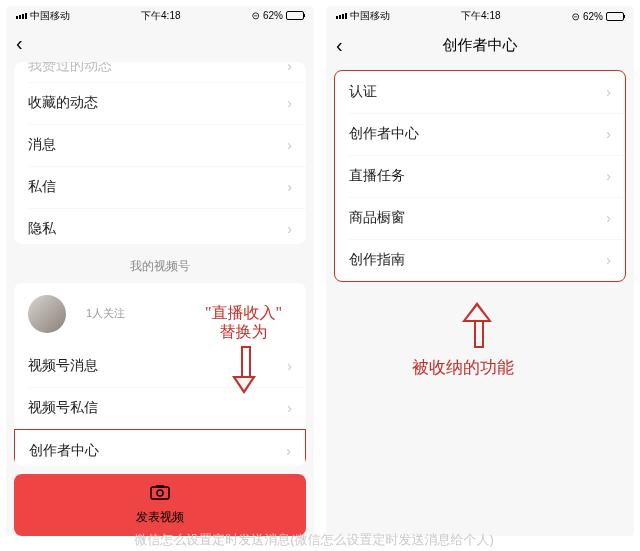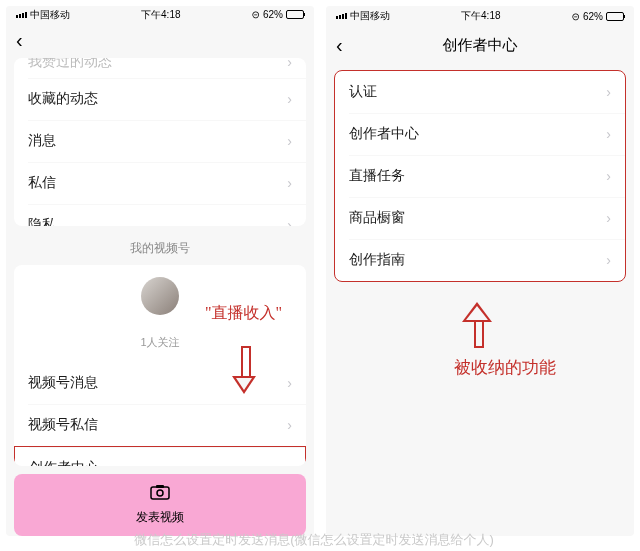--- a/index.html
+++ b/index.html
@@ -16,25 +16,25 @@
 .batt-fill { background:#000; height:100%; width:62%; }
 .navbar { height: 38px; display: flex; align-items: center; padding: 0 10px; background: #f7f7f7; position: relative; }
 .back { font-size: 20px; color: #000; }
 .nav-title { position: absolute; left: 0; right: 0; text-align: center; font-size: 15px; font-weight: 500; }
 .card { background: #fff; margin: 0 8px; border-radius: 8px; overflow: hidden; }
 .row { display: flex; align-items: center; justify-content: space-between; padding: 12px 14px; font-size: 14px; color: #1a1a1a; position: relative; }
 .row + .row::before { content:''; position:absolute; top:0; left:14px; right:0; height:1px; background:#eee; transform: scaleY(0.5);}
 .chev { color: #c7c7cc; font-size: 14px; }
 .row-partial { padding-top: 0; height: 20px; overflow: hidden; color: #bbb; }
 .section-title { font-size: 12px; color: #888; padding: 14px 18px 8px; text-align: center; }
-.avatar-row { display: flex; align-items: center; gap: 20px; padding: 12px 14px; flex-direction: column; }
+.avatar-row { display: flex; align-items: center; gap: 20px; padding: 12px 14px; }
 .avatar { width: 38px; height: 38px; border-radius: 50%; background: linear-gradient(135deg,#d8d4d0,#8a7f78); }
 .sub { font-size: 11px; color: #999; }
 .highlight-box { border: 1.5px solid #c4302b; }
-.bottom-actions { display: flex; background: #f9a8d4; margin: 8px 8px 0; border-radius: 8px; }
+.bottom-actions { display: flex; background: #ef4444; margin: 8px 8px 0; border-radius: 8px; }
 .action { flex: 1; display: flex; flex-direction: column; align-items: center; gap: 4px; padding: 10px 0; font-size: 12px; font-weight: 500; }
 .action-icon { font-size: 18px; }
 .annotation { position: absolute; font-family: "KaiTi","STKaiti",serif; color: #c4302b; font-size: 16px; text-align: center; line-height: 1.2; }
 .arrow-down { width: 24px; height: 50px; position: absolute; }
 .arrow-down::before { content:''; position:absolute; left:9px; top:0; width:6px; height:32px; border:2px solid #c4302b; border-bottom:none; }
 .arrow-down::after { content:''; position:absolute; left:0; top:30px; width:0;height:0; border-left:12px solid transparent; border-right:12px solid transparent; border-top:18px solid #c4302b; }
 .arrow-down .inner { position:absolute; left:4px; top:32px; width:0;height:0; border-left:8px solid transparent; border-right:8px solid transparent; border-top:12px solid #f7f7f7; z-index:1;}
 .arrow-up { width: 30px; height: 50px; position: absolute; }
 .arrow-up::before { content:''; position:absolute; left:12px; bottom:0; width:6px; height:28px; border:2px solid #c4302b; border-top:none; }
 .arrow-up::after { content:''; position:absolute; left:0; bottom:26px; width:0;height:0; border-left:15px solid transparent; border-right:15px solid transparent; border-bottom:20px solid #c4302b; }
@@ -173,23 +173,24 @@
           <span class="chev">›</span>
         </div>
       </div>
     </div>
   </div>
 
 </div>
 
 <div class="annotation" style="left:205px; top:303px;">
   <div>"直播收入"</div>
+  <div>替换为</div>
 </div>
 <div class="arrow-down" style="left:232px; top:346px;">
     <span class="inner"></span>
   </div>
 
 <div class="arrow-up" style="left:462px; top:298px;">
     <span class="inner"></span>
   </div>
-<div class="annotation" style="left:454px; top:358px; font-size:17px;">被收纳的功能</div>
+<div class="annotation" style="left:412px; top:358px; font-size:17px;">被收纳的功能</div>
 
 <div class="footer-caption">微信怎么设置定时发送消息(微信怎么设置定时发送消息给个人)</div>
 
 </body></html>

